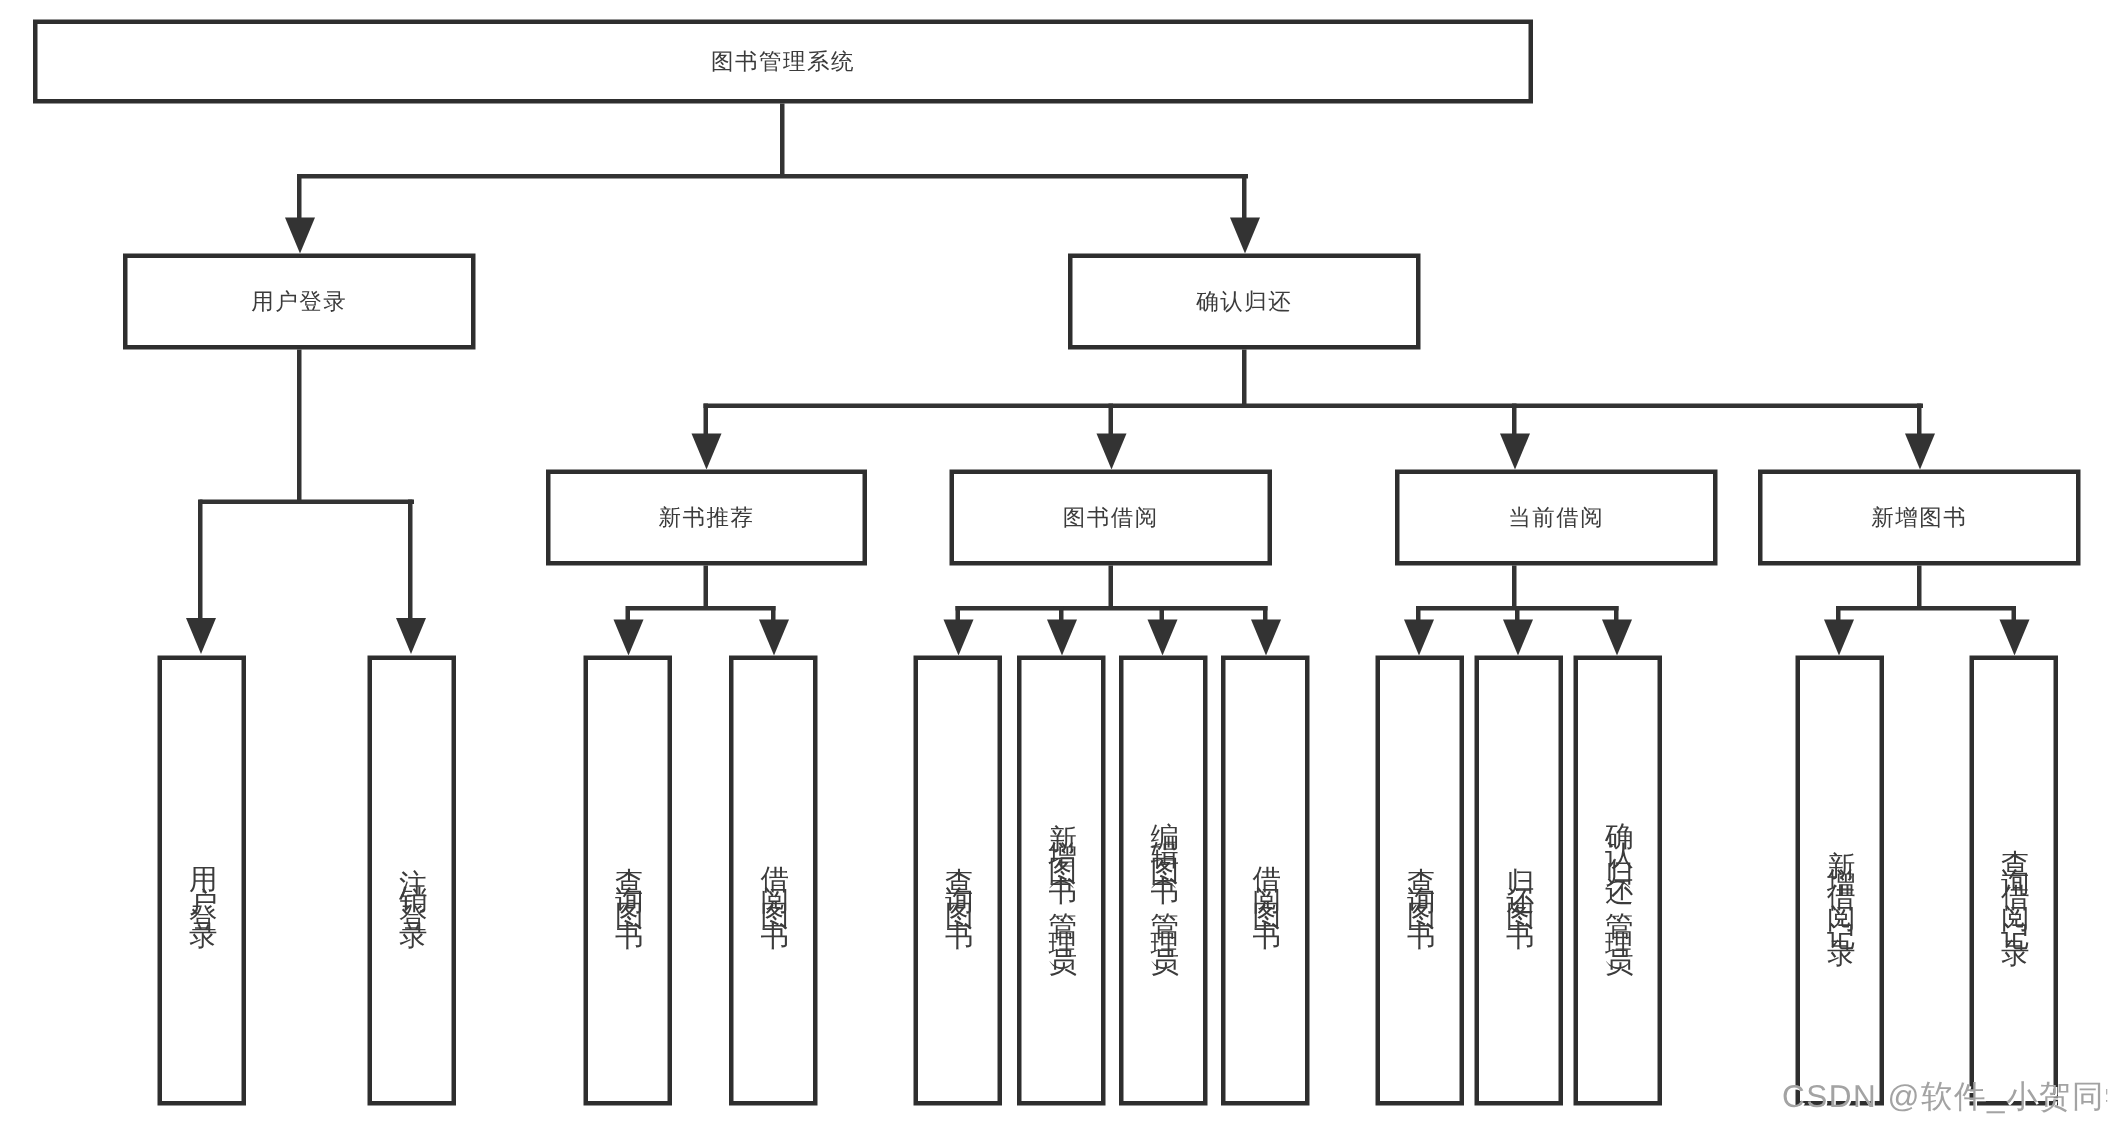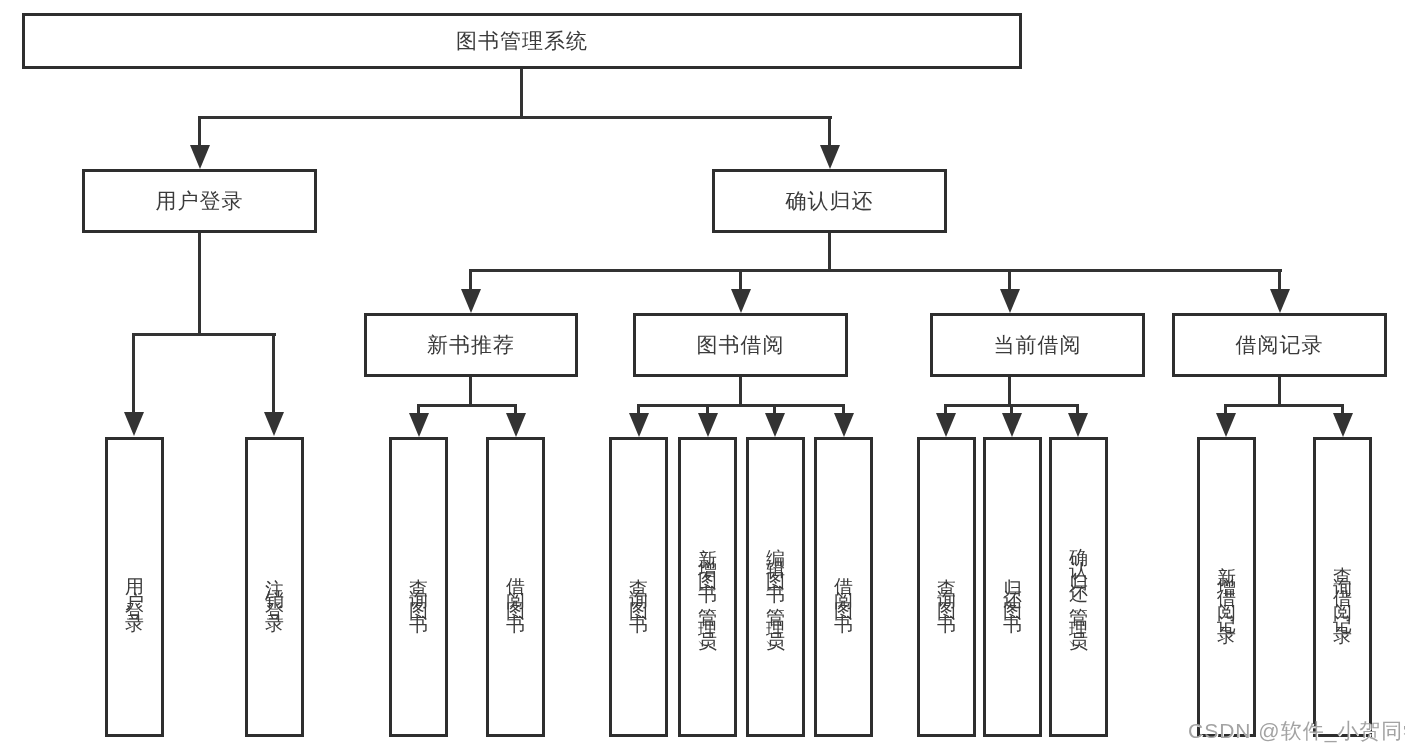--- a/index.html
+++ b/index.html
@@ -15,21 +15,21 @@
   }
 
   
   .box {
     position: absolute;
     border: 3px solid #2e2e2e;
     background: #ffffff;
     display: flex;
     align-items: center;
     justify-content: center;
-    font-size: 21px;
+    font-size: 15px;
     letter-spacing: 1px;
     color: #3b3b3b;
   }
 
   
   .leaf {
     position: absolute;
     top: 437px;
     height: 300px;
     width: 59px;
@@ -107,21 +107,21 @@
   <div class="vline" style="left:739px; top:269px; height:22px;"></div>
   <div class="arrow" style="left:731px; top:289px;"></div>
   <div class="vline" style="left:1008px; top:269px; height:22px;"></div>
   <div class="arrow" style="left:1000px; top:289px;"></div>
   <div class="vline" style="left:1278px; top:269px; height:22px;"></div>
   <div class="arrow" style="left:1270px; top:289px;"></div>
 
   <div class="box" style="left:364px; top:313px; width:214px; height:64px;">新书推荐</div>
   <div class="box" style="left:633px; top:313px; width:215px; height:64px;">图书借阅</div>
   <div class="box" style="left:902px; top:313px; width:215px; height:64px;margin-left:28px;">当前借阅</div>
-  <div class="box" style="left:1172px; top:313px; width:215px; height:64px;">借阅记录</div>
+  <div class="box" style="left:1172px; top:313px; width:215px; height:64px;">新增图书</div>
 
   <div class="vline" style="left:469px; top:377px; height:29px;"></div>
   <div class="hline" style="left:418px; top:404px; width:99px;"></div>
   <div class="vline" style="left:417px; top:404px; height:12px;"></div>
   <div class="arrow" style="left:409px; top:413px;"></div>
   <div class="vline" style="left:514px; top:404px; height:12px;"></div>
   <div class="arrow" style="left:506px; top:413px;"></div>
 
   <div class="vline" style="left:739px; top:377px; height:29px;"></div>
   <div class="hline" style="left:637px; top:404px; width:208px;"></div>

